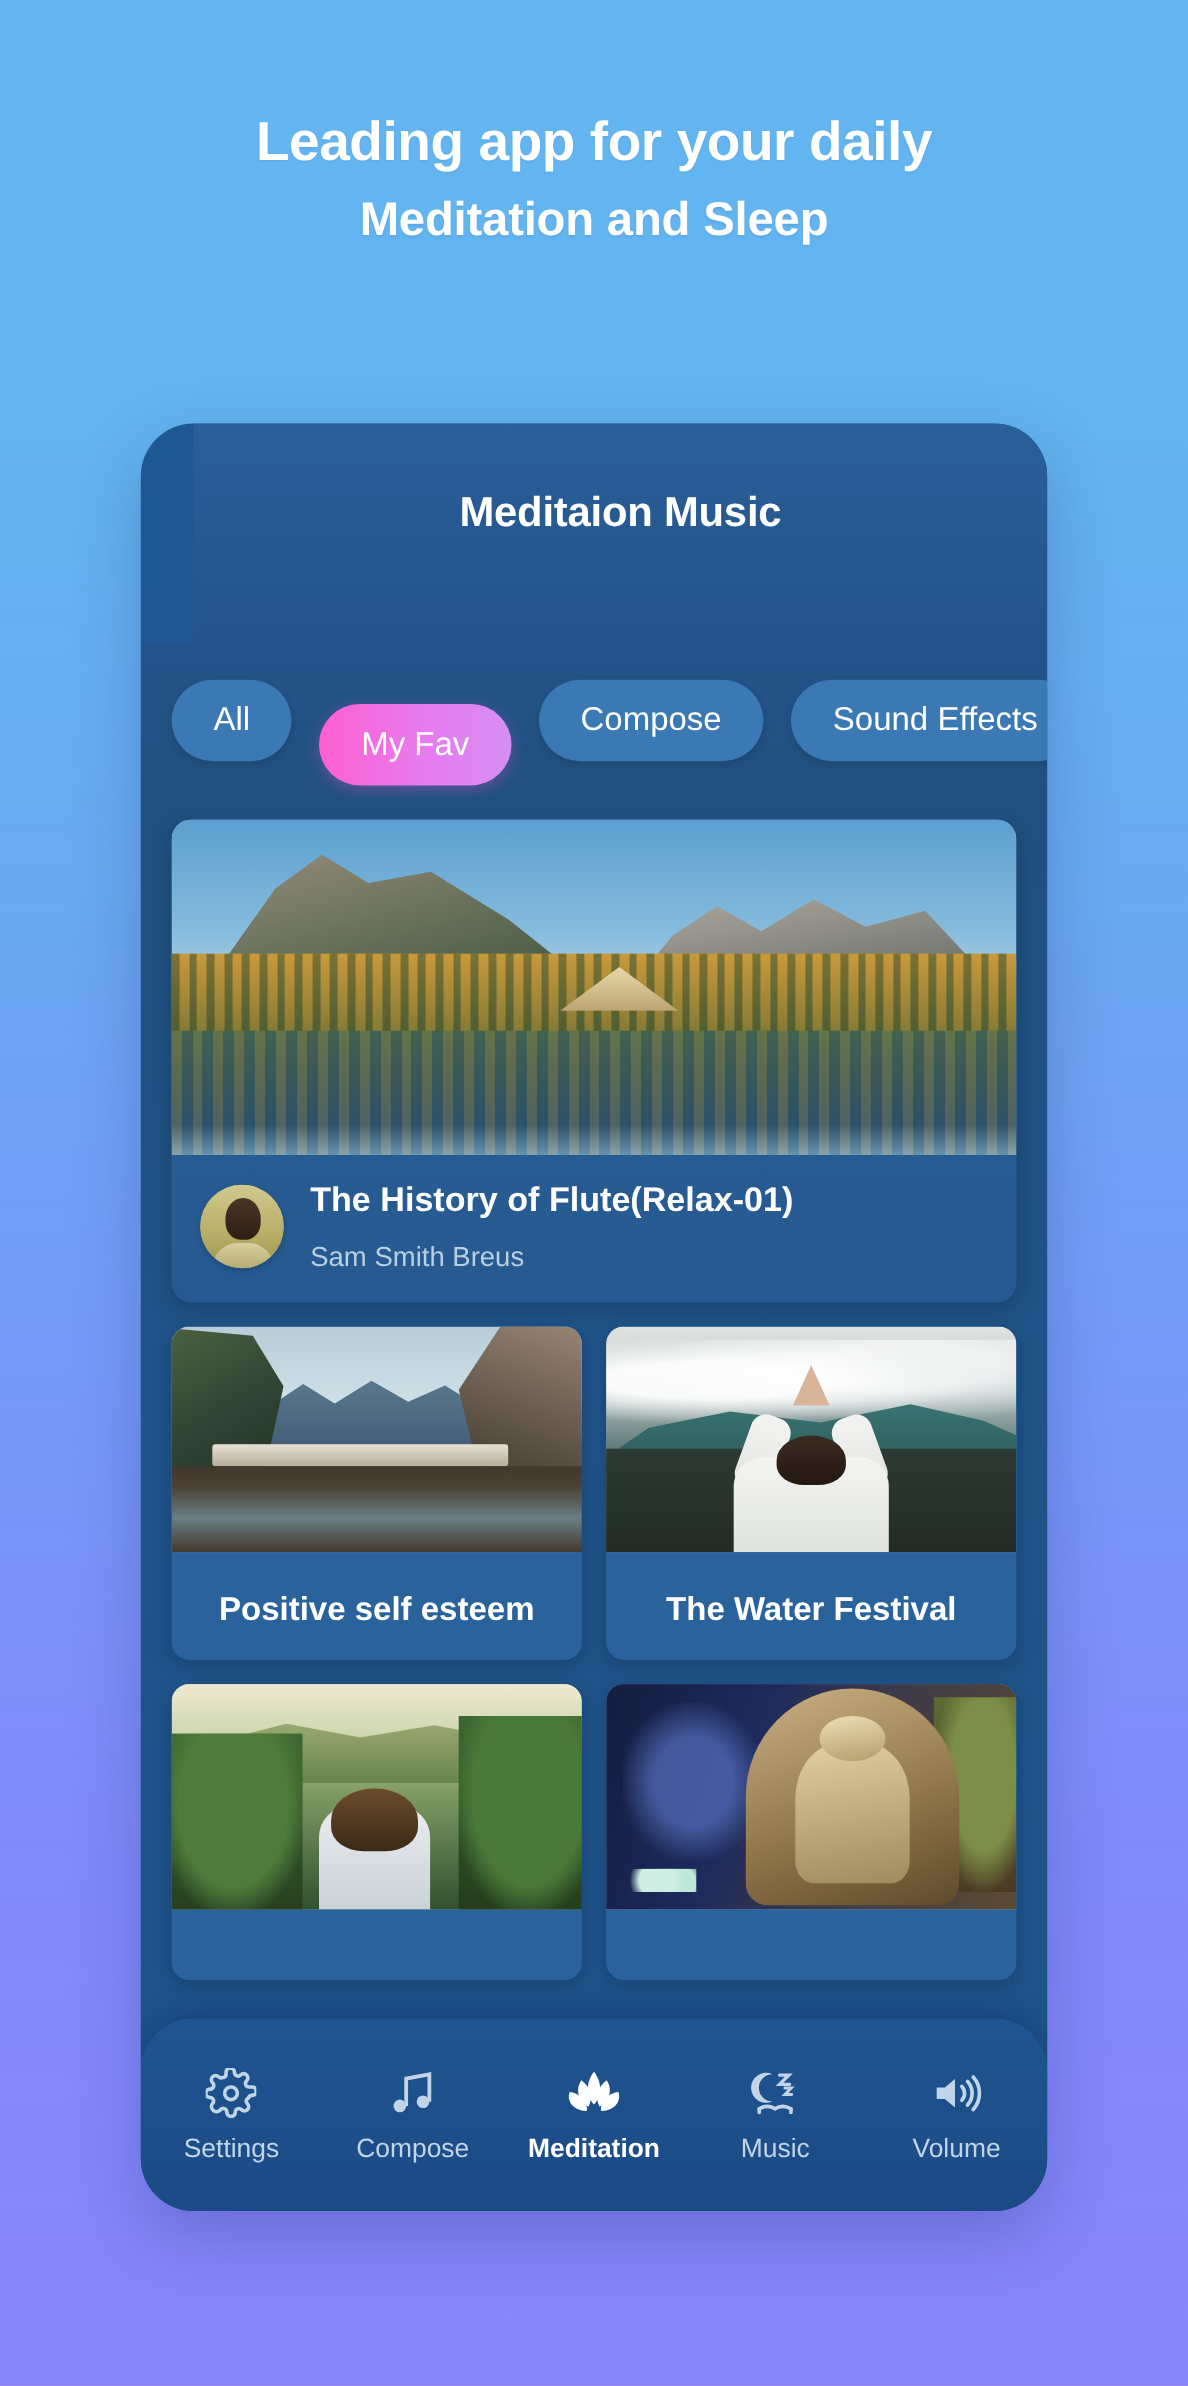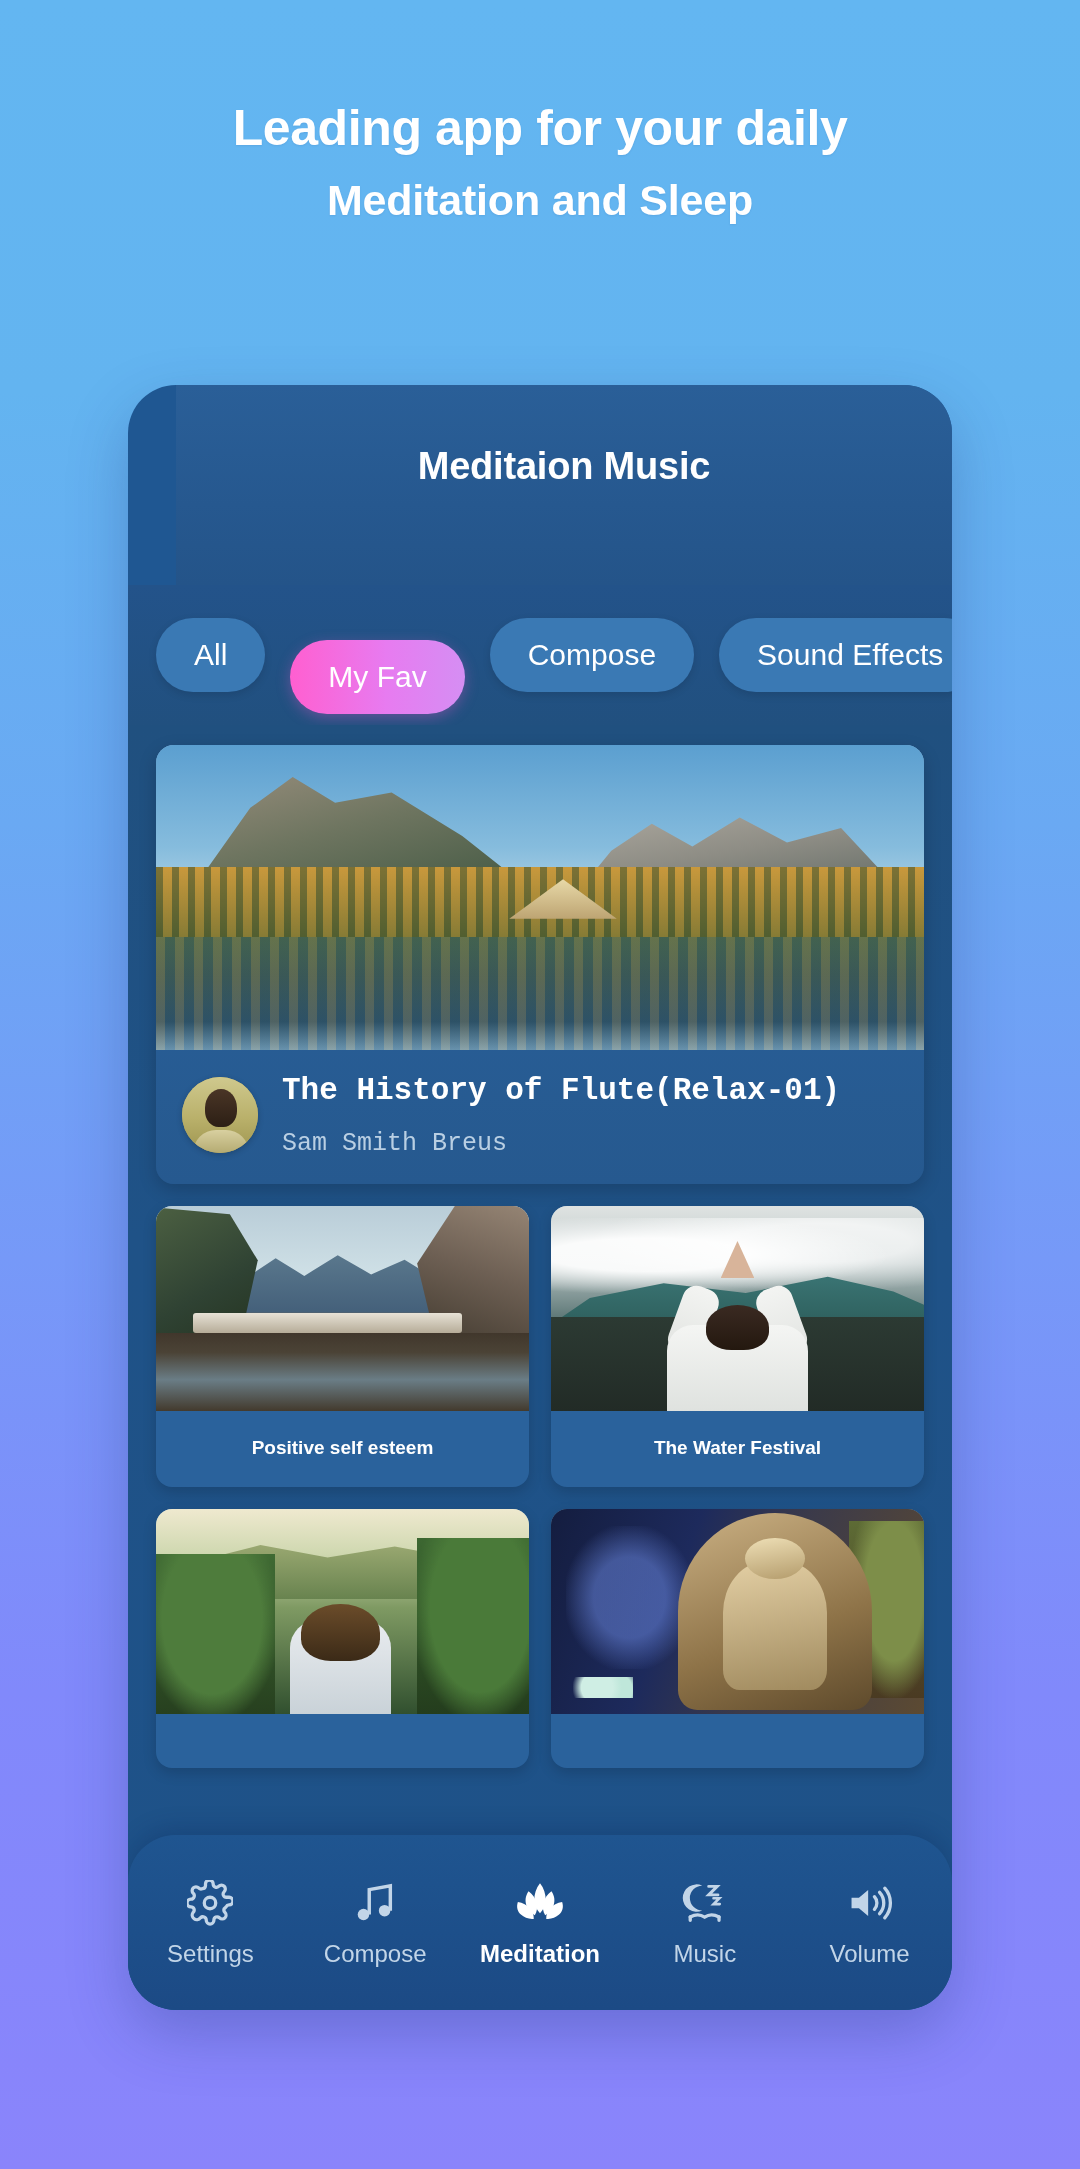--- a/index.html
+++ b/index.html
@@ -127,21 +127,20 @@
     height:305px;
     position:relative;
     overflow:hidden;
     background:#7fa8c8;
   }
   .featured-meta {
     display:flex;
     align-items:center;
     padding:22px 26px 26px 26px;
     gap:24px;
-    font-family:Liberation Mono, monospace;
   }
   .avatar {
     width:76px; height:76px;
     border-radius:50%;
     overflow:hidden;
     flex:0 0 auto;
     position:relative;
     background:#b8a860;
     box-shadow:0 2px 6px rgba(0,0,0,.2);
   }
@@ -173,25 +172,26 @@
     box-shadow:0 5px 14px rgba(0,0,0,.16);
   }
   .gcard-img {
     height:205px;
     overflow:hidden;
     position:relative;
     background:#6d92ad;
   }
   .gcard-title {
     color:#ffffff;
-    font-size:19px;
+    font-size:30px;
     font-weight:bold;
     text-align:center;
     padding:26px 8px 28px 8px;
     white-space:nowrap;
+    margin-top:10px;
   }
 
   
   .bottom-nav {
     position:absolute;
     left:0; bottom:0;
     width:100%;
     height:175px;
     background:linear-gradient(180deg,#1f5590 0%,#1d4f8a 55%,#1c4a85 100%);
     border-radius:48px 48px 48px 48px;

